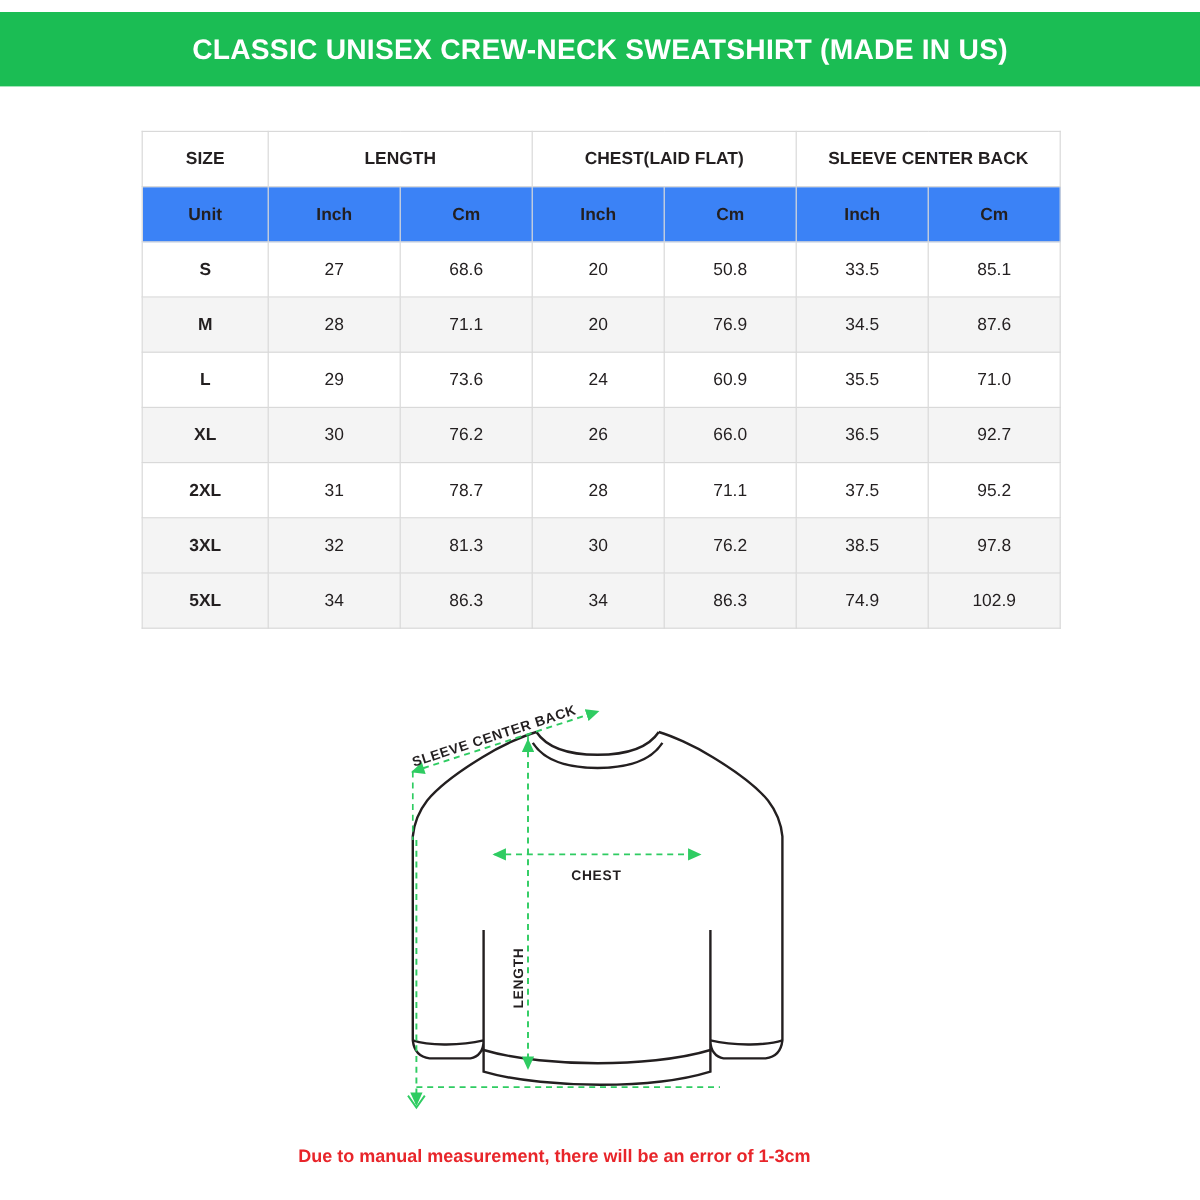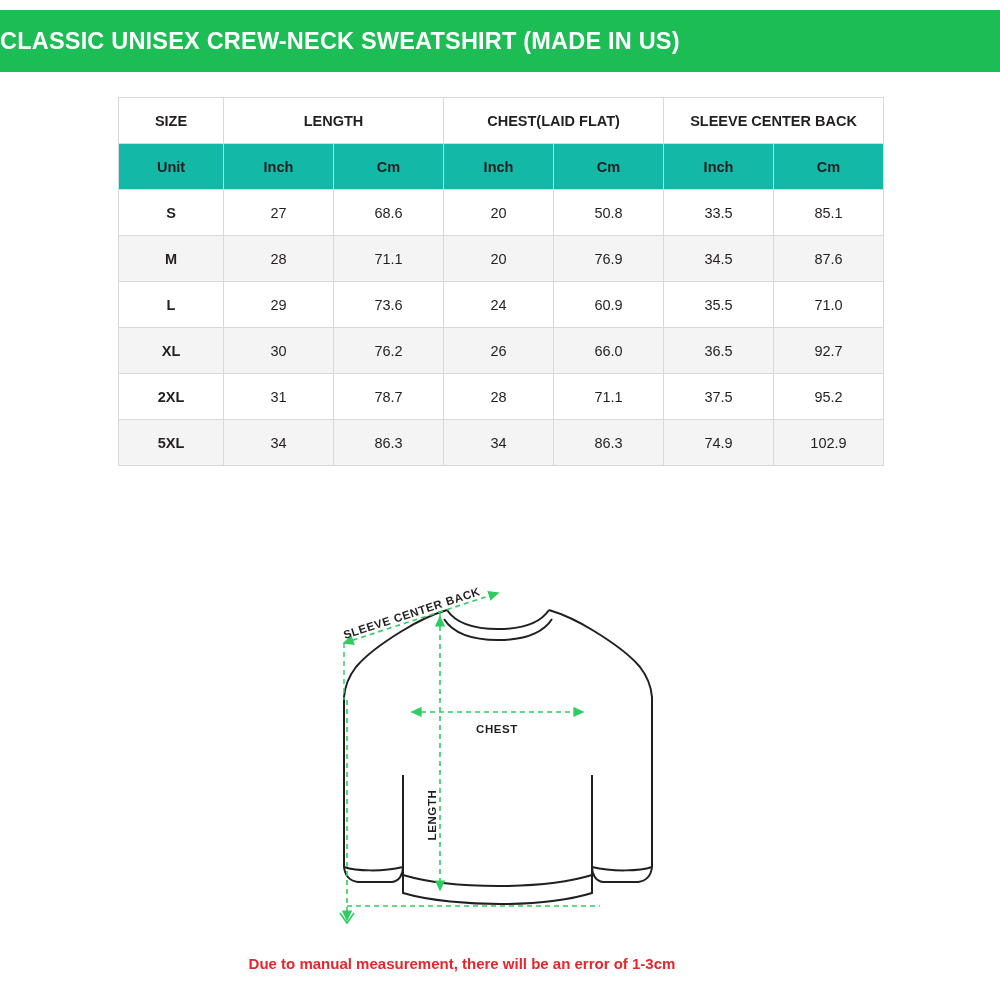--- a/index.html
+++ b/index.html
@@ -23,34 +23,35 @@
   
   .header-band {
     position: absolute;
     left: 0;
     top: 10px;
     width: 1000px;
     height: 62px;
     background: #1bbd54;
     display: flex;
     align-items: center;
+    justify-content: center;
   }
   .header-title {
     color: #ffffff;
     font-size: 23.5px;
     font-weight: bold;
     letter-spacing: 0.2px;
     text-align: center;
     white-space: nowrap;
   }
   
   .table-wrap {
     position: absolute;
     left: 118px;
-    top: 97px;
+    top: 109px;
     width: 765px;
   }
   table.size-table {
     border-collapse: collapse;
     width: 765px;
     table-layout: fixed;
   }
   table.size-table th,
   table.size-table td {
     border: 1px solid #d9d9d9;
@@ -70,21 +71,21 @@
     background: #f4f4f4;
   }
   .row-plain td,
   .row-plain th {
     background: #ffffff;
   }
   .hdr-row th {
     background: #ffffff;
   }
   .unit-row th, .unit-row td {
-    background: #14b8a6;
+    background: #3b82f6;
     font-weight: bold;
   }
   .col-size { width: 105px; }
   .col-num { width: 110px; }
   td.size-cell, th.size-cell {
     font-weight: bold;
   }
   
   .diagram {
     position: absolute;
@@ -183,20 +184,29 @@
           <td>92.7</td>
         </tr>
         <tr class="row-plain">
           <td class="size-cell">2XL</td>
           <td>31</td>
           <td>78.7</td>
           <td>28</td>
           <td>71.1</td>
           <td>37.5</td>
           <td>95.2</td>
+        </tr>
+        <tr class="row-shaded">
+          <td class="size-cell">3XL</td>
+          <td>32</td>
+          <td>81.3</td>
+          <td>30</td>
+          <td>76.2</td>
+          <td>38.5</td>
+          <td>97.8</td>
         </tr>
         <tr class="row-shaded">
           <td class="size-cell">5XL</td>
           <td>34</td>
           <td>86.3</td>
           <td>34</td>
           <td>86.3</td>
           <td>74.9</td>
           <td>102.9</td>
         </tr>

